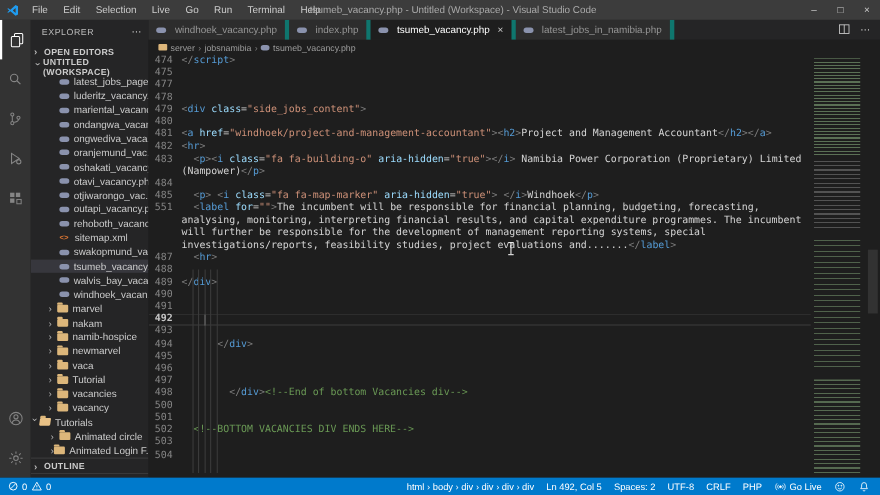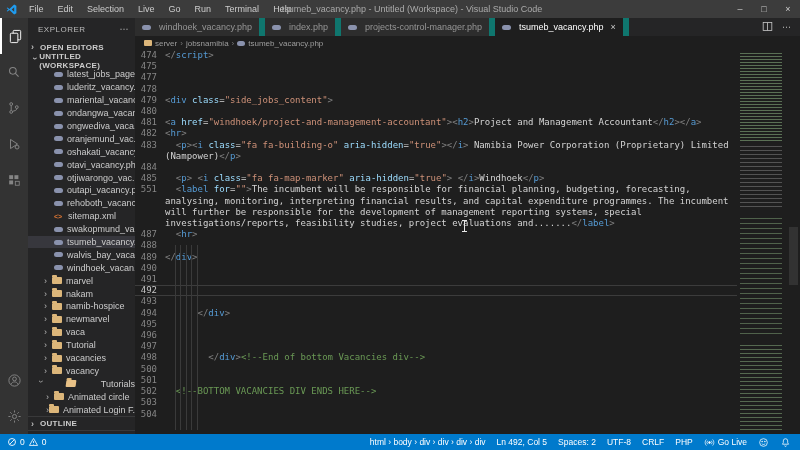--- a/index.html
+++ b/index.html
@@ -40,37 +40,37 @@
   .fi { display:inline-block; margin-right:4px; flex:none; }
   .fi-php { width:9px; height:5px; border-radius:2.5px; background:#8a92ad; }
   .fi-xml { color:#e37933; font-size:7px; font-weight:bold; width:10px; }
   .fi-folder, .fi-folder-open { width:10px; height:7px; background:#dcb67a; border-radius:1px; position:relative; }
   .fi-folder::before, .fi-folder-open::before { content:''; position:absolute; top:-2px; left:0; width:5px; height:2px; background:#dcb67a; border-radius:1px 1px 0 0; }
   .fi-folder-open { background:#e8c186; transform:skewX(-8deg); }
 
   
   .editor-col { flex:1; min-width:0; display:flex; flex-direction:column; background:#1e1e1e; }
   .tabbar { height:18px; min-height:18px; background:#252526; display:flex; align-items:stretch; font-size:9px; color:#969696; }
-  .tab { display:flex; align-items:center; gap:4px; padding:0 7px; background:#2d2d2d; border-right:6px solid #0f766e; white-space:nowrap; }
+  .tab { display:flex; align-items:center; gap:4px; padding:0 7px; background:#2d2d2d; border-right:4px solid #0f766e; white-space:nowrap; }
   .tab.active { background:#1e1e1e; color:#ffffff; }
   .tab-close { font-size:9px; margin-left:3px; color:#cccccc; }
   .tab-actions { margin-left:auto; display:flex; align-items:center; gap:9px; padding:0 9px; color:#cccccc; }
 
   .breadcrumbs { height:14px; min-height:14px; display:flex; align-items:center; gap:3px; padding-left:9px; font-size:8px; color:#9d9d9d; white-space:nowrap; }
   .bc-sep { color:#7a7a7a; }
   .bc-folder { width:8px; height:6px; background:#dcb67a; border-radius:1px; display:inline-block; }
   .bc-php { width:8px; height:5px; border-radius:2.5px; background:#8a92ad; display:inline-block; }
 
   .editor-body { flex:1; position:relative; overflow:hidden;
     font-family:"DejaVu Sans Mono","Liberation Mono",monospace; font-size:9px; line-height:11.2px; }
   .code-lines { position:absolute; top:0; left:0; right:63px; }
   .code-line { display:flex; min-height:11.2px; }
   .code-line.active { box-shadow: inset 0 1px 0 #3c3c3c, inset 0 -1px 0 #3c3c3c; }
   .gutter-num { width:30px; min-width:30px; text-align:right; padding-right:8px; color:#858585; }
-  .code-line.active .gutter-num { color:#c6c6c6; }
+  .code-line.active .gutter-num { color:#c6c6c6;font-weight:bold; }
   .code-text { white-space:pre-wrap; overflow-wrap:break-word; width:564px; position:relative; color:#d4d4d4; }
   .tk-p{color:#808080}.tk-g{color:#569cd6}.tk-a{color:#9cdcfe}.tk-s{color:#ce9178}.tk-x{color:#d4d4d4}.tk-c{color:#6a9955}
   .caret { position:absolute; left:21px; top:1px; width:1px; height:10px; background:#aeafad; }
 
   .guide { position:absolute; width:1px; top:195px; height:185px; background:#3a3a3a; }
 
   .minimap { position:absolute; top:0; right:13px; width:50px; bottom:0; }
   .mm-seg { position:absolute; left:3px; right:5px; }
   .mm1 { top:3px;  height:88px;  background:repeating-linear-gradient(180deg, rgba(140,180,130,.55) 0 1px, transparent 1px 3px); }
   .mm2 { top:96px; height:62px;  background:repeating-linear-gradient(180deg, rgba(205,205,205,.30) 0 1px, transparent 1px 4px); }
@@ -282,21 +282,21 @@
         <div class="tree-row" style="padding-left: 16px;">
           <span class="chev">›</span>
           <span class="fi fi-folder"></span>
           <span class="tree-label">vacancies</span>
         </div>
         <div class="tree-row" style="padding-left: 16px;">
           <span class="chev">›</span>
           <span class="fi fi-folder"></span>
           <span class="tree-label">vacancy</span>
         </div>
-        <div class="tree-row" style="padding-left: 9px; justify-content: space-between;">
+        <div class="tree-row" style="">
           <span class="chev down">›</span>
           <span class="fi fi-folder-open"></span>
           <span class="tree-label">Tutorials</span>
         </div>
         <div class="tree-row" style="padding-left: 18px;">
           <span class="chev">›</span>
           <span class="fi fi-folder"></span>
           <span class="tree-label">Animated circle</span>
         </div>
         <div class="tree-row" style="padding-left: 18px;">
@@ -319,28 +319,28 @@
     <div class="tabbar">
       <span style="display:flex">
           <div class="tab">
             <span class="fi fi-php"></span>
             <span class="tab-label">windhoek_vacancy.php</span>
           </div>
           <div class="tab">
             <span class="fi fi-php"></span>
             <span class="tab-label">index.php</span>
           </div>
-          <div class="tab">
-            <span class="fi fi-php"></span>
-            <span class="tab-label">projects-control-manager.php</span>
-          </div>
           <div class="tab active">
             <span class="fi fi-php"></span>
             <span class="tab-label">tsumeb_vacancy.php</span>
             <span class="tab-close">×</span>
+          </div>
+          <div class="tab">
+            <span class="fi fi-php"></span>
+            <span class="tab-label">latest_jobs_in_namibia.php</span>
           </div>
         </span>
       <span class="tab-actions">
         <span>
           <svg width="11" height="11" viewBox="0 0 14 14" fill="none" stroke="#cccccc">
               <rect x="1.5" y="2" width="11" height="10"></rect>
               <path d="M7 2v10"></path>
             </svg>
         </span>
         <span>⋯</span>

